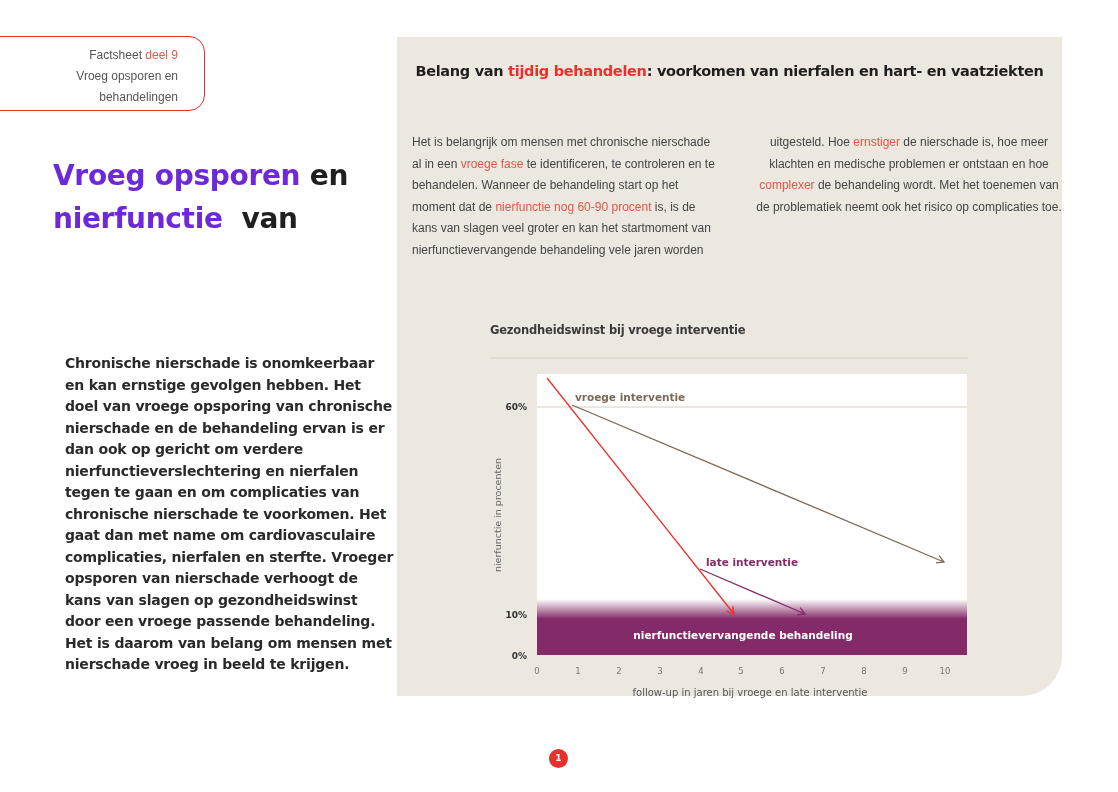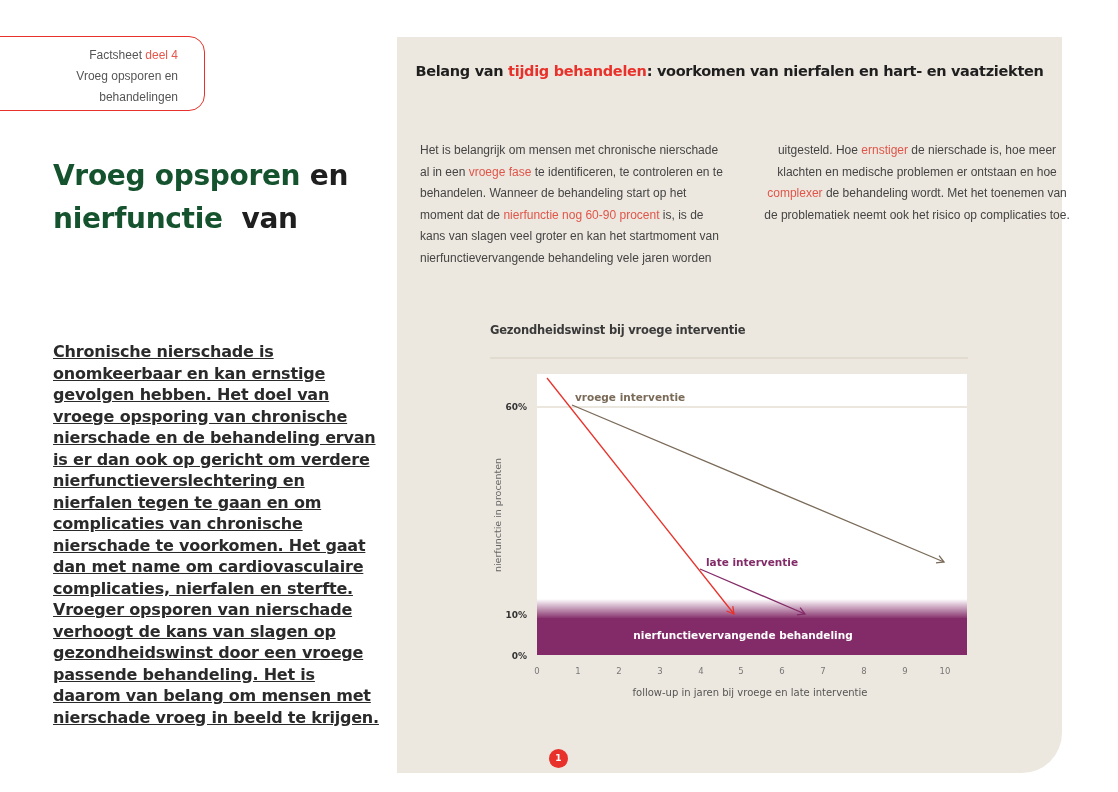--- a/index.html
+++ b/index.html
@@ -19,44 +19,43 @@
       font-size: 12px; line-height: 21px; color: #555;
     }
     .tag .deel { color: #e8564c; }
 
     .main-title {
       position: absolute; left: 53px; top: 154px; width: 340px;
       font-family: "DejaVu Sans", sans-serif; font-weight: bold;
       font-size: 28px; line-height: 43px; color: #1f1f1f; margin: 0;
       letter-spacing: -0.3px;
     }
-    .main-title .red { color: #14532d; }
+    .main-title .red { color: #6d28d9; }
 
     .intro {
       position: absolute; left: 53px; top: 341px; width: 330px;
       font-family: "DejaVu Sans", sans-serif; font-weight: bold;
-      font-size: 16px; line-height: 21.5px; color: #2a2a2a; margin: 0;
+      font-size: 14px; line-height: 21.5px; color: #2a2a2a; margin: 12px;
       letter-spacing: -0.2px;
-      text-decoration: underline;
     }
 
     
     .panel {
-      position: absolute; left: 397px; top: 37px; width: 665px; height: 736px;
+      position: absolute; left: 397px; top: 37px; width: 665px; height: 659px;
       background: #ede8df; border-radius: 0 0 40px 0;
     }
     .panel-heading {
       position: absolute; left: 0; right: 0; top: 26px; text-align: center;
       font-family: "DejaVu Sans", sans-serif; font-weight: bold; font-size: 14.5px;
       color: #1f1f1f; margin: 0; letter-spacing: -0.3px;
     }
     .panel-heading .red { color: #e8312a; }
     .col {
       position: absolute; top: 91px; width: 310px;
-      font-size: 12px; line-height: 21.5px; color: #444; margin: 12px;
+      font-size: 12px; line-height: 21.5px; color: #444; margin: 4px;
     }
     .col .hl { color: #e0554a; }
     .col-left { left: 11px; }
     .col-right { left: 353px; text-align: center; }
 
     .chart-title {
       position: absolute; left: 93px; top: 286px; width: 478px;
       font-family: "DejaVu Sans", sans-serif; font-weight: bold; font-size: 11.5px;
       color: #3a3a3a; padding-bottom: 20px; border-bottom: 2px solid #e2dbcf;
       letter-spacing: -0.2px;
@@ -69,21 +68,21 @@
       position: absolute; left: 549px; top: 749px; width: 19px; height: 19px;
       border-radius: 50%; background: #e8312a; color: #fff;
       font-family: "DejaVu Sans", sans-serif; font-weight: bold; font-size: 9px;
       text-align: center; line-height: 19px;
     }
   </style>
 </head>
 <body>
 
 <div class="tag">
-  <div><span>Factsheet </span><span class="deel">deel 4</span></div>
+  <div><span>Factsheet </span><span class="deel">deel 9</span></div>
   <div>Vroeg opsporen en</div>
   <div>behandelingen</div>
 </div>
 
 <h1 class="main-title">
   <span class="red">Vroeg opsporen</span><span> en</span><br>
   <span class="red">nierfunctie</span><span style="white-space:pre">  van</span><br>
 </h1>
 
 <p class="intro">Chronische nierschade is onomkeerbaar en kan ernstige gevolgen hebben. Het doel van vroege opsporing van chronische nierschade en de behandeling ervan is er dan ook op gericht om verdere nierfunctieverslechtering en nierfalen tegen te gaan en om complicaties van chronische nierschade te voorkomen. Het gaat dan met name om cardiovasculaire complicaties, nierfalen en sterfte. Vroeger opsporen van nierschade verhoogt de kans van slagen op gezondheidswinst door een vroege passende behandeling. Het is daarom van belang om mensen met nierschade vroeg in beeld te krijgen.</p>

